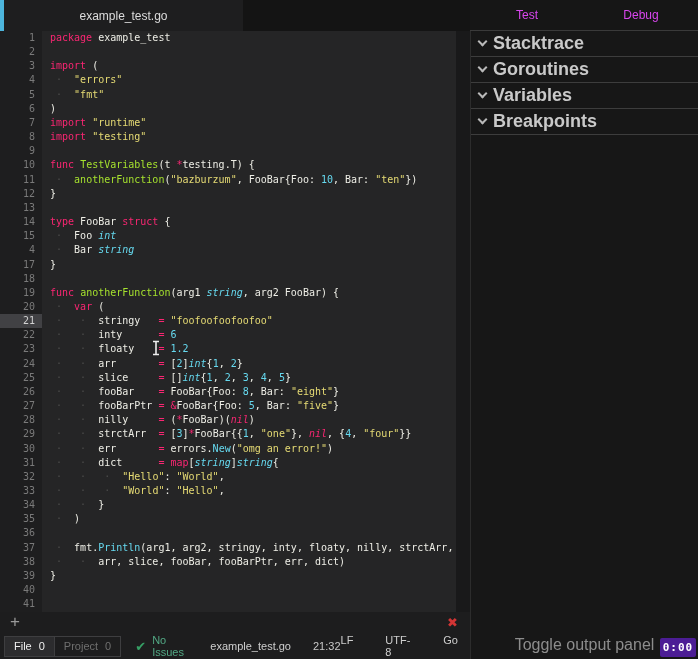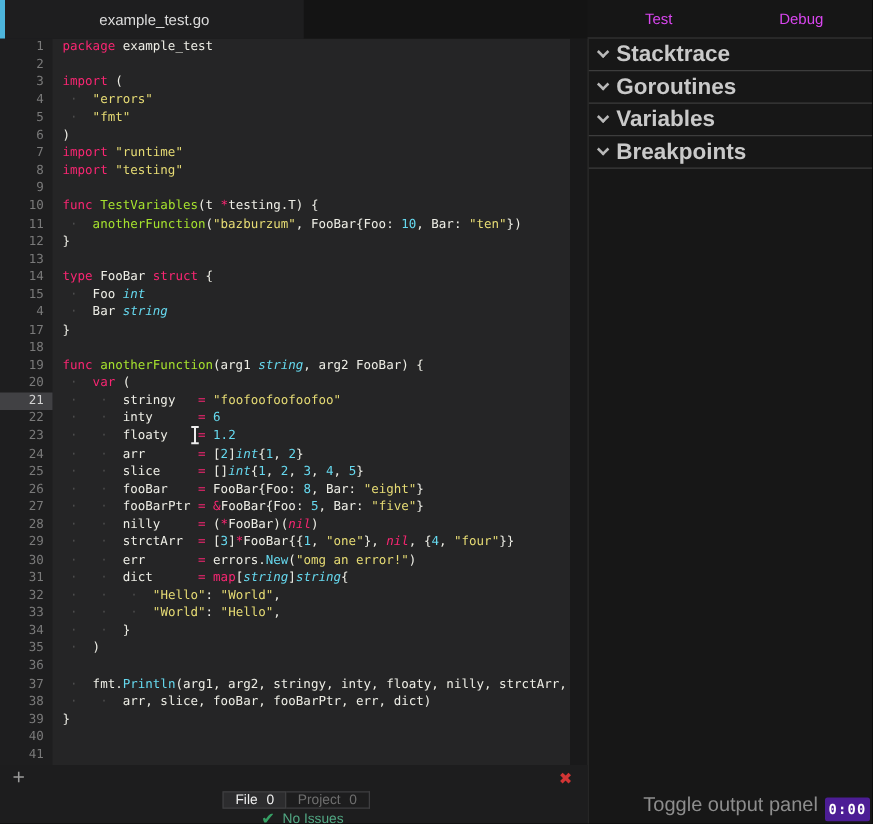--- a/index.html
+++ b/index.html
@@ -60,21 +60,21 @@
     position:absolute; left:0; bottom:0; width:100%; height:28px;
     display:flex; align-items:center; justify-content:center;
     color:#8d8d8d; font-size:16px;
   }
   
   .bottomstrip { position:absolute; left:0; top:612px; width:470px; height:47px; background:#1d1d1e; }
   .plus-btn { position:absolute; left:10px; top:0px; color:#9a9a9a; font-size:17px; cursor:default; }
   .close-btn { position:absolute; right:12px; top:3px; color:#d23535; font-size:13px; cursor:default; }
   .statusbar {
     position:absolute; left:0; bottom:0; width:470px; height:26px;
-    display:flex; align-items:center; font-size:11px; color:#cfcfcf;flex-direction:column;
+    display:flex; align-items:center; font-size:11px; color:#cfcfcf;
   }
   .seg { display:flex; margin-left:4px; height:21px; }
   .seg-item {
     display:flex; align-items:center; padding:0 9px; border:1px solid #3e3e40; gap:7px;
   }
   .seg-item + .seg-item { border-left:none; }
   .seg-item.active { background:#2c2c2e; color:#f0f0f0; }
   .seg-item.dim { color:#6f6f6f; }
   .check-group { display:flex; align-items:center; margin-left:14px; gap:6px; }
   .check-icon { color:#36a065; font-size:13px; }

